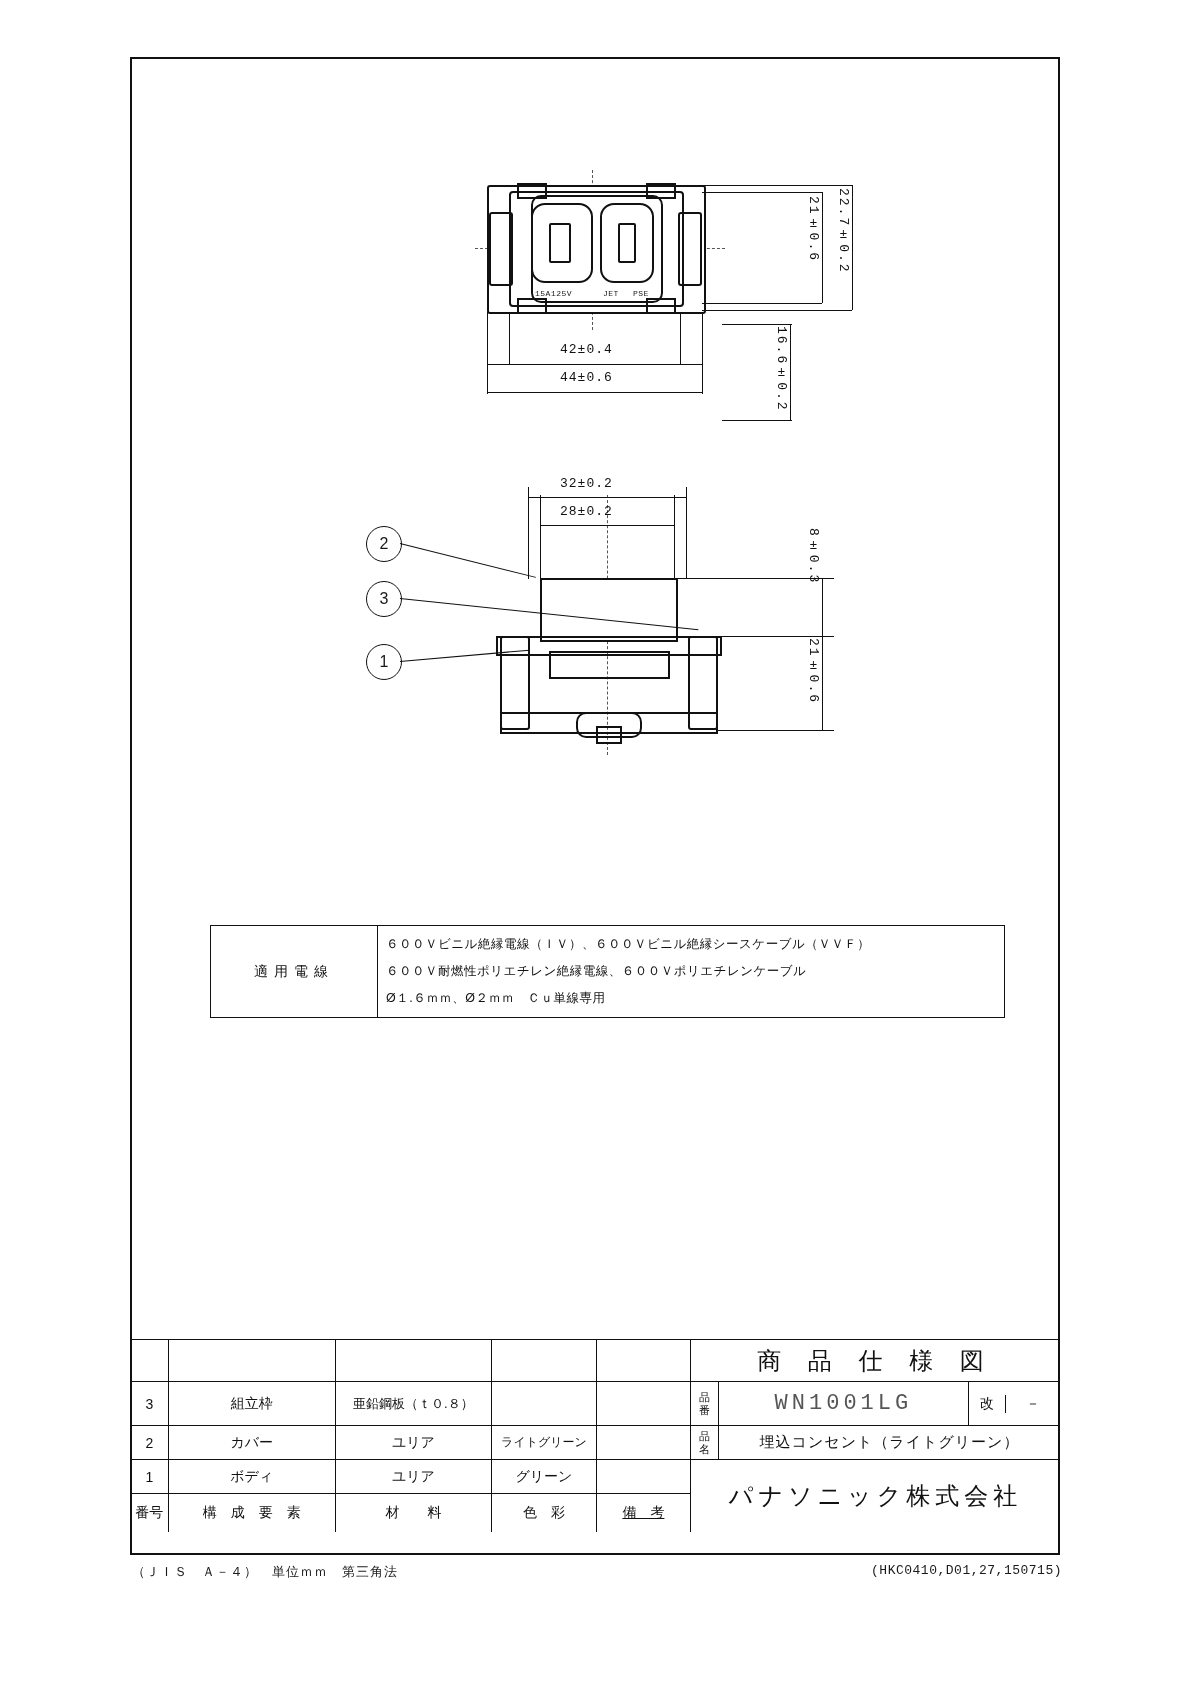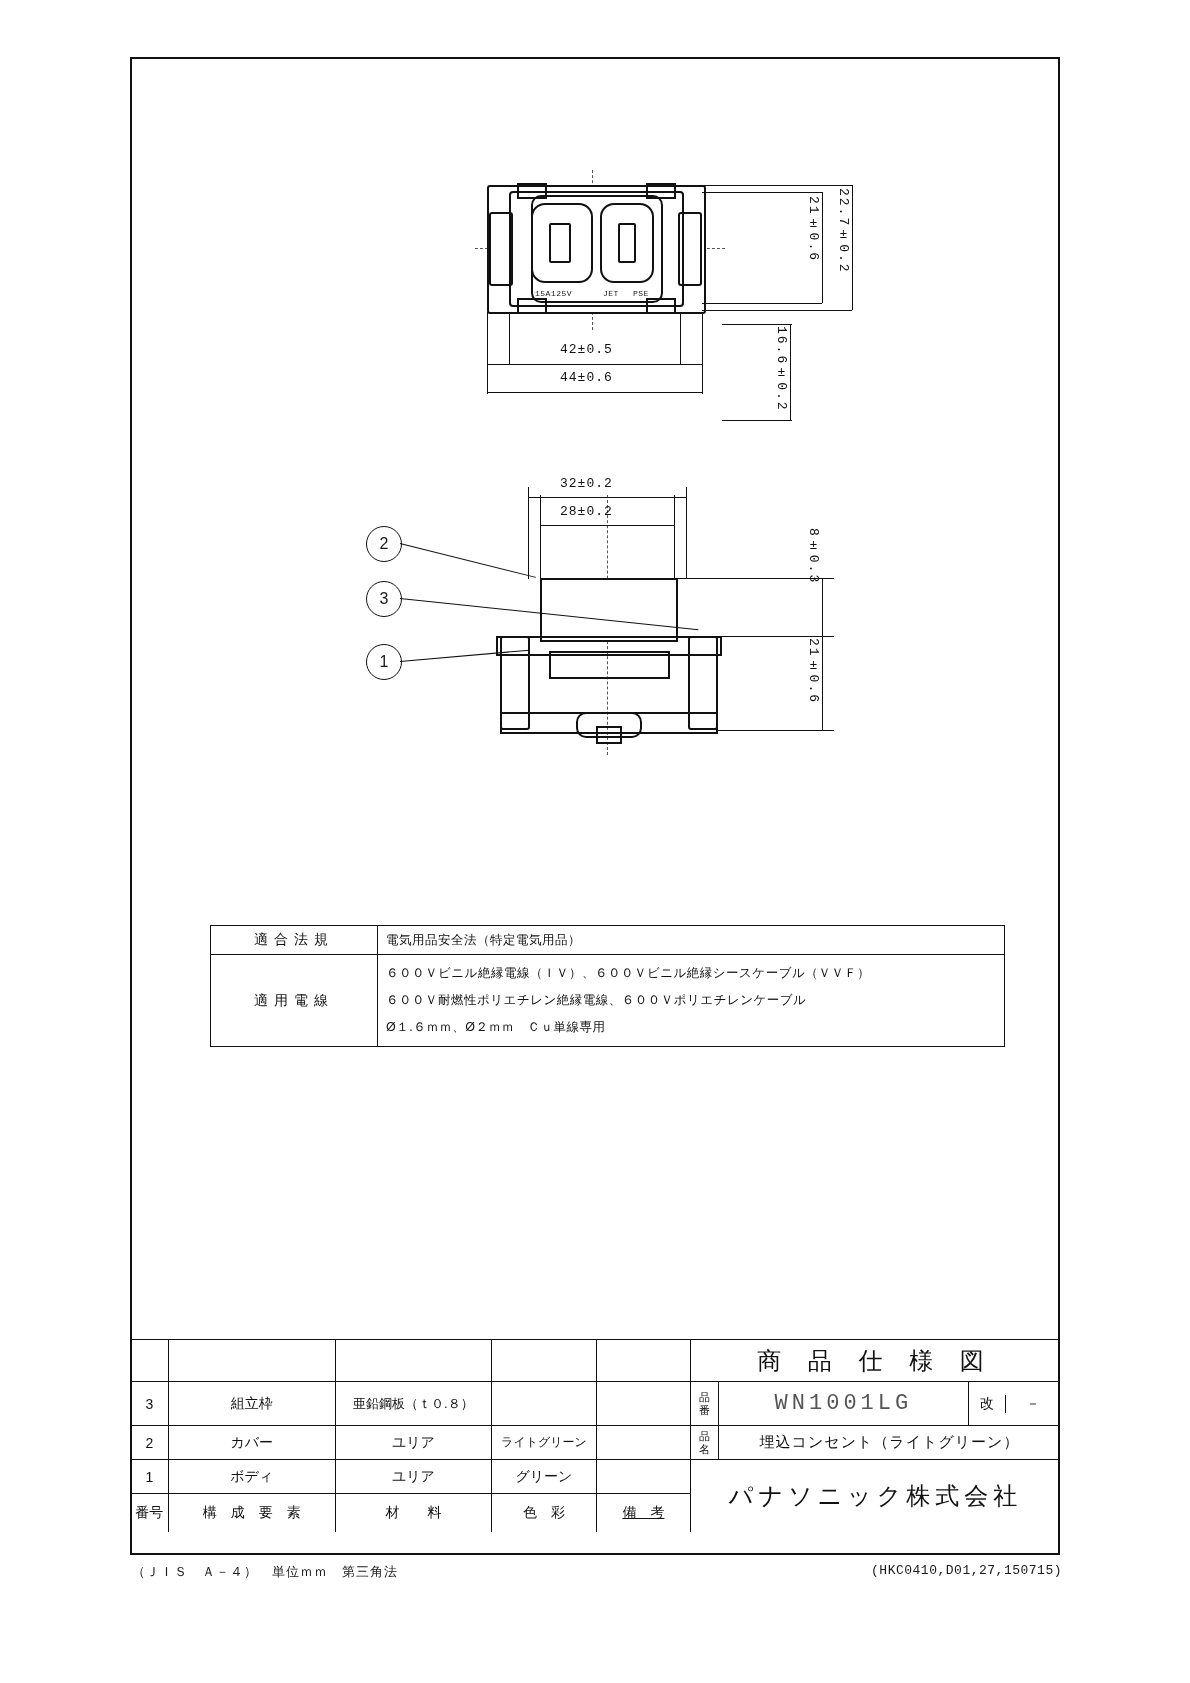--- a/index.html
+++ b/index.html
@@ -74,21 +74,21 @@
       <div class="tv-mark" style="left:116px;top:104px;">JET</div>
       <div class="tv-mark" style="left:146px;top:104px;">PSE</div>
     </div>
 
     <div class="ln v" style="left:487px;top:312px;height:82px;"></div>
     <div class="ln v" style="left:702px;top:312px;height:82px;"></div>
     <div class="ln v" style="left:509px;top:312px;height:52px;"></div>
     <div class="ln v" style="left:680px;top:312px;height:52px;"></div>
     <div class="ln h" style="left:487px;top:364px;width:215px;"></div>
     <div class="ln h" style="left:487px;top:392px;width:215px;"></div>
-    <div class="txt mono" style="left:560px;top:342px;">42±0.5</div>
+    <div class="txt mono" style="left:560px;top:342px;">42±0.4</div>
     <div class="txt mono" style="left:560px;top:370px;">44±0.6</div>
 
     <div class="ln h" style="left:702px;top:185px;width:150px;"></div>
     <div class="ln h" style="left:702px;top:310px;width:150px;"></div>
     <div class="ln h" style="left:702px;top:192px;width:120px;"></div>
     <div class="ln h" style="left:702px;top:303px;width:120px;"></div>
     <div class="ln v" style="left:822px;top:192px;height:111px;"></div>
     <div class="ln v" style="left:852px;top:185px;height:125px;"></div>
     <div class="txt mono vert" style="left:806px;top:196px;">21±0.6</div>
     <div class="txt mono vert" style="left:836px;top:188px;">22.7±0.2</div>
@@ -132,24 +132,20 @@
     <div class="balloon" style="left:366px;top:526px;">2</div>
     <div class="balloon" style="left:366px;top:581px;">3</div>
     <div class="balloon" style="left:366px;top:644px;">1</div>
     <div style="position:absolute;left:400px;top:543px;width:140px;height:1px;background:#111;transform:rotate(14deg);transform-origin:left center;"></div>
     <div style="position:absolute;left:400px;top:598px;width:300px;height:1px;background:#111;transform:rotate(6deg);transform-origin:left center;"></div>
     <div style="position:absolute;left:400px;top:661px;width:130px;height:1px;background:#111;transform:rotate(-5deg);transform-origin:left center;"></div>
   </div>
 
   <table class="spec">
     <tbody>
-    <tr>
-      <td class="lbl">適合法規</td>
-      <td class="val sm">電気用品安全法（特定電気用品）</td>
-    </tr>
     <tr>
       <td class="lbl">適用電線</td>
       <td class="val sm">
         <div style="padding:5px 0;">６００Ｖビニル絶縁電線（ＩＶ）、６００Ｖビニル絶縁シースケーブル（ＶＶＦ）</div>
         <div style="padding:5px 0;">６００Ｖ耐燃性ポリエチレン絶縁電線、６００Ｖポリエチレンケーブル</div>
         <div style="padding:5px 0;">Ø１.６ｍｍ、Ø２ｍｍ　Ｃｕ単線専用</div>
       </td>
     </tr>
   </tbody>
     </table>

